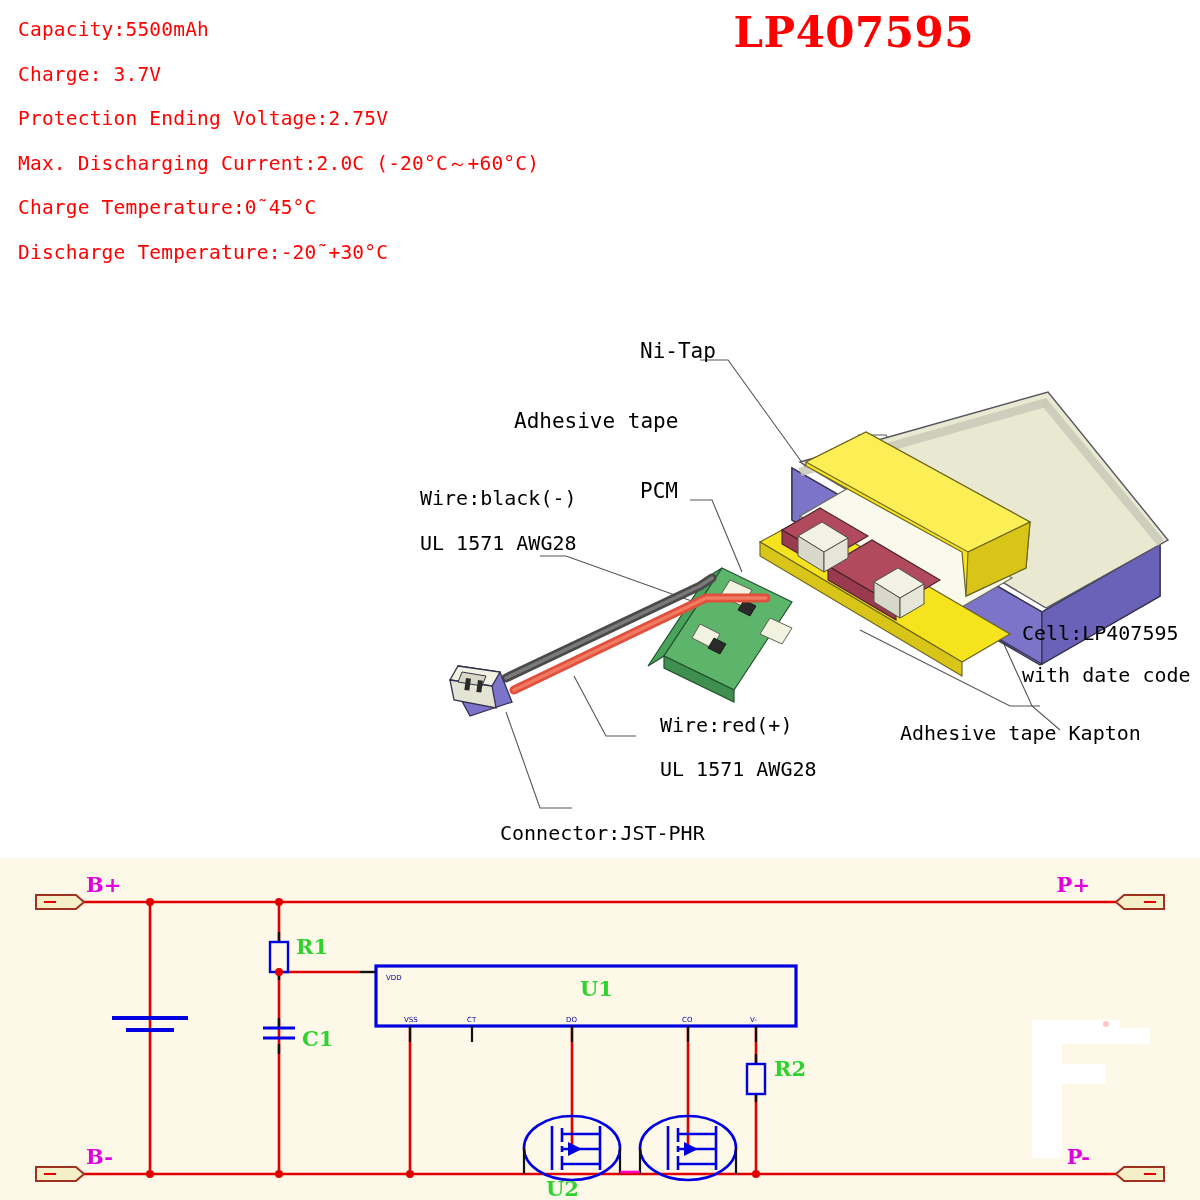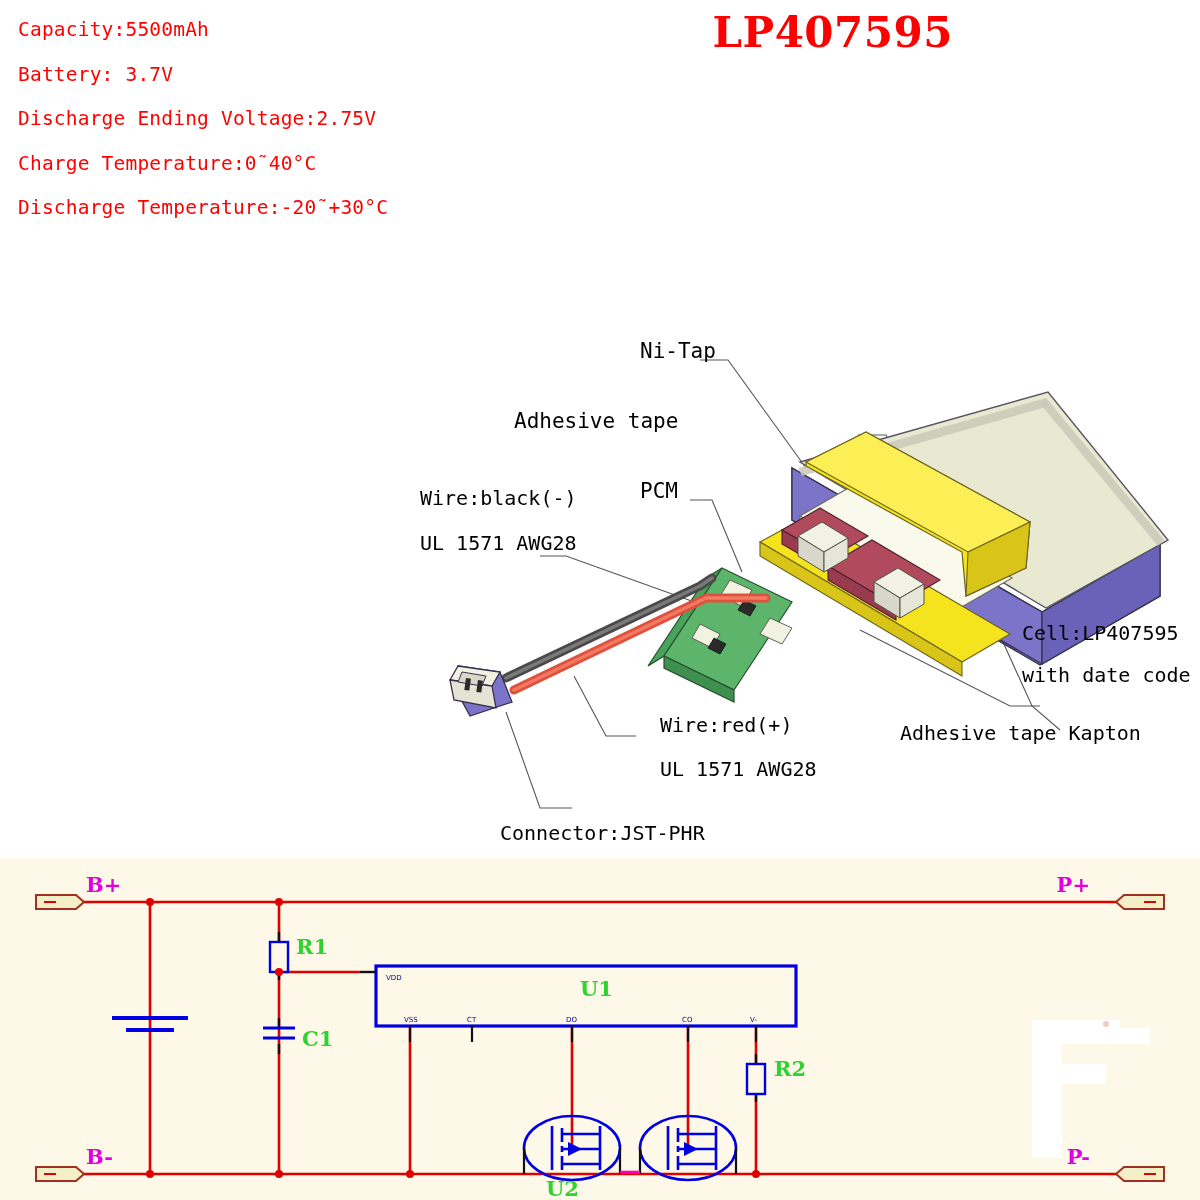--- a/index.html
+++ b/index.html
@@ -16,21 +16,21 @@
   .spec-list{position:absolute;left:18px;top:8px;width:720px;}
   .spec-line{
     color:#FF0000;
     font-family:"DejaVu Sans Mono",monospace;
     font-size:19.5px;
     line-height:44.5px;
     white-space:pre;
     letter-spacing:.2px;
   }
   .title{
-    position:absolute;right:27px;top:8px;
+    position:absolute;right:6px;top:8px;
     color:#FF0000;
     font-family:"DejaVu Serif",serif;
     font-weight:700;
     font-size:42px;
     letter-spacing:.5px;
     white-space:nowrap;
   }
 
   
   .sch-panel{
@@ -40,23 +40,24 @@
     overflow:hidden;
   }
 </style>
 </head>
 <body>
 
 <div id="root">
 
   <div class="spec-list">
     <div class="spec-line">Capacity:5500mAh</div>
-    <div class="spec-line">Battery: 3.7V</div>
-    <div class="spec-line">Discharge Ending Voltage:2.75V</div>
-    <div class="spec-line">Charge Temperature:0˜40°C</div>
+    <div class="spec-line">Charge: 3.7V</div>
+    <div class="spec-line">Protection Ending Voltage:2.75V</div>
+    <div class="spec-line">Max. Discharging Current:2.0C (-20°C～+60°C)</div>
+    <div class="spec-line">Charge Temperature:0˜45°C</div>
     <div class="spec-line">Discharge Temperature:-20˜+30°C</div>
   </div>
 
   <div class="title">LP407595</div>
 
   <svg width="1200" height="860" viewBox="0 0 1200 860" style="position:absolute;left:0;top:0;">
 
     <g stroke="#555555" stroke-width="1.1" fill="none">
       <path d="M700,360 L728,360 L806,468"></path>
       <path d="M858,435 L886,435 L962,556"></path>

